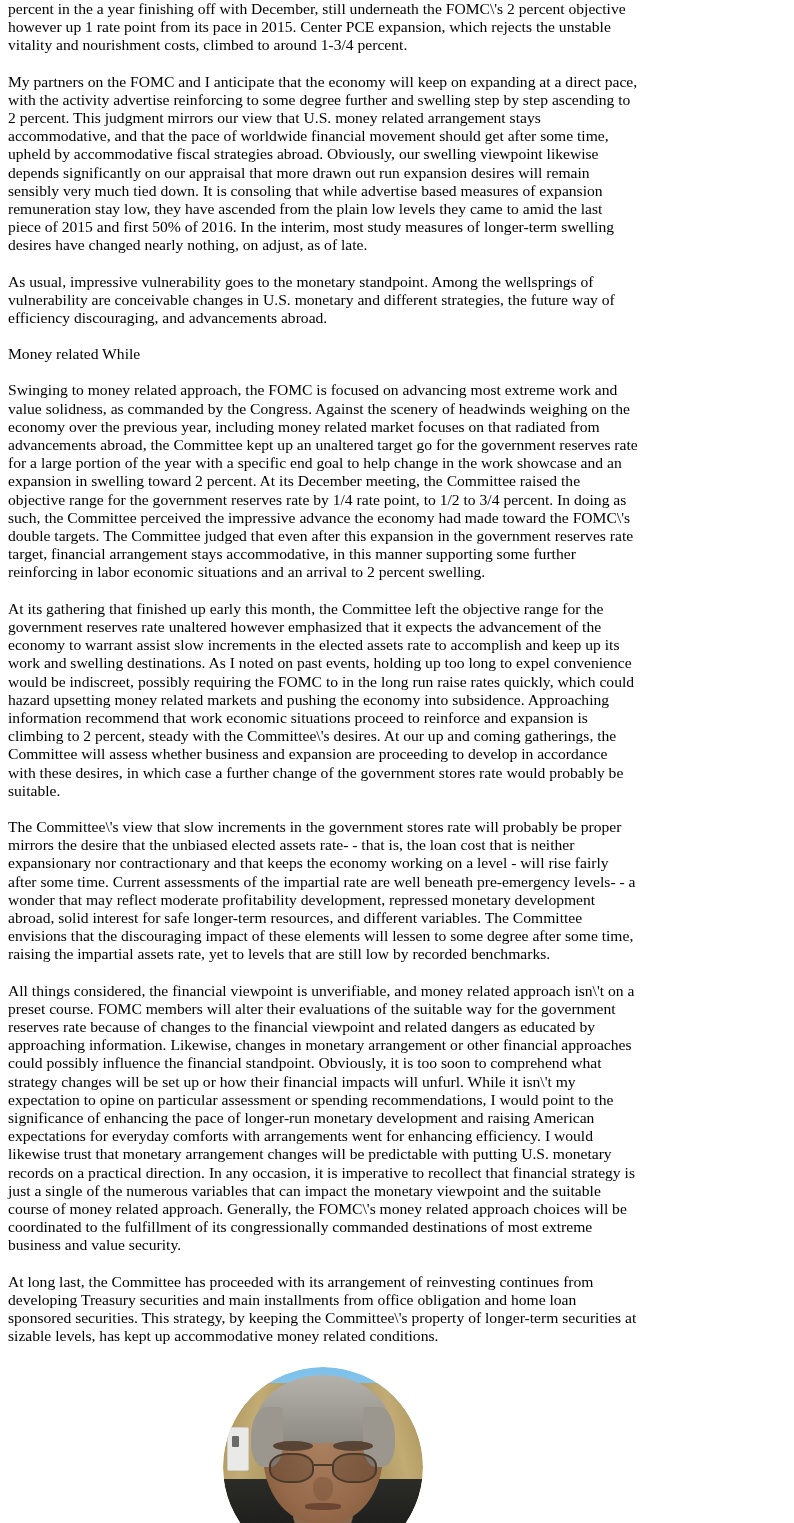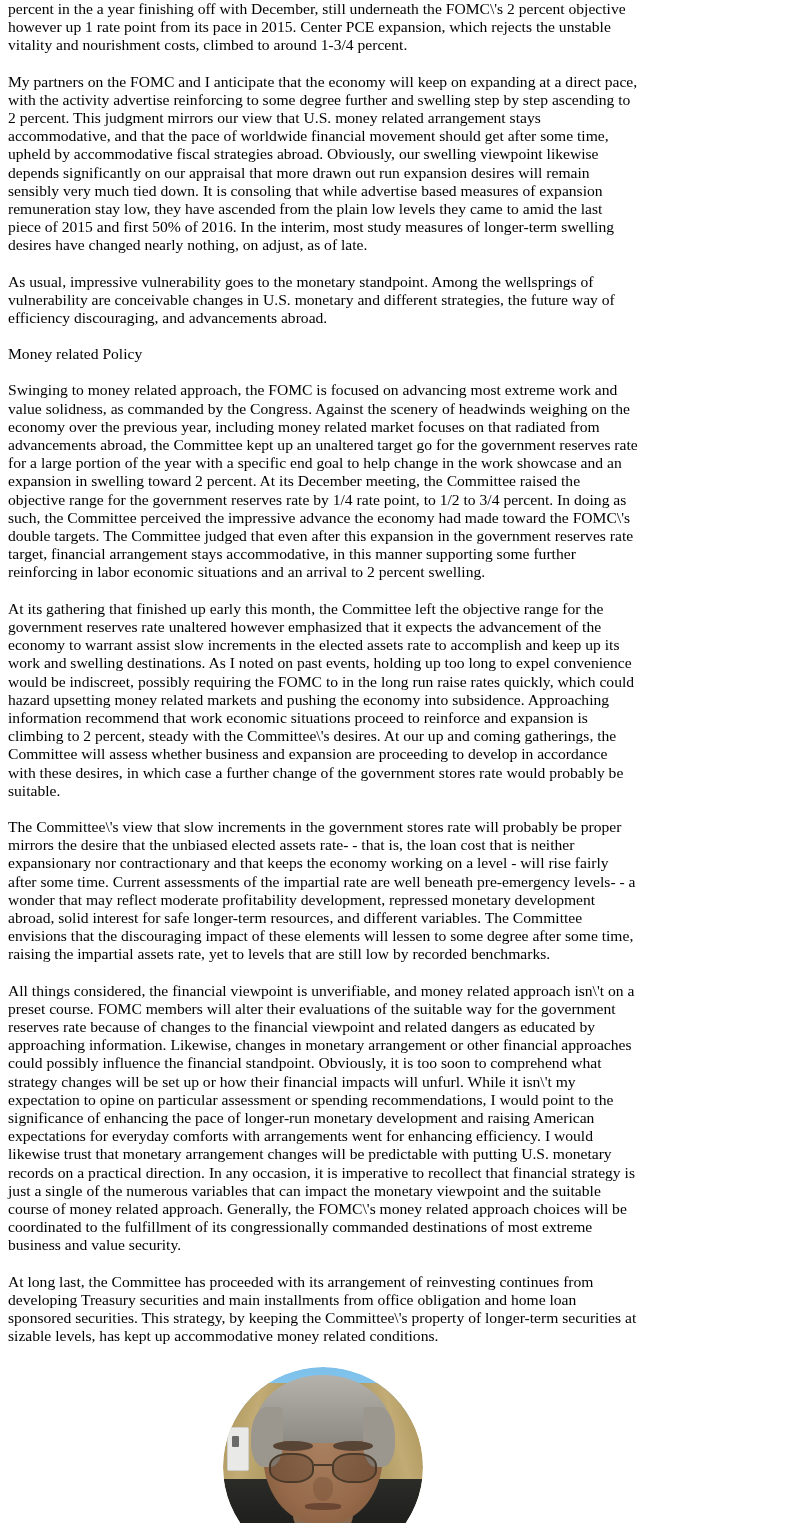--- a/index.html
+++ b/index.html
@@ -188,21 +188,21 @@
   }
 </style>
 </head>
 <body>
 
 <div class="doc">
 
   <p class="para clip-top">percent in the a year finishing off with December, still underneath the FOMC\'s 2 percent objective however up 1 rate point from its pace in 2015. Center PCE expansion, which rejects the unstable vitality and nourishment costs, climbed to around 1-3/4 percent.</p>
   <p class="para">My partners on the FOMC and I anticipate that the economy will keep on expanding at a direct pace, with the activity advertise reinforcing to some degree further and swelling step by step ascending to 2 percent. This judgment mirrors our view that U.S. money related arrangement stays accommodative, and that the pace of worldwide financial movement should get after some time, upheld by accommodative fiscal strategies abroad. Obviously, our swelling viewpoint likewise depends significantly on our appraisal that more drawn out run expansion desires will remain sensibly very much tied down. It is consoling that while advertise based measures of expansion remuneration stay low, they have ascended from the plain low levels they came to amid the last piece of 2015 and first 50% of 2016. In the interim, most study measures of longer-term swelling desires have changed nearly nothing, on adjust, as of late.</p>
   <p class="para">As usual, impressive vulnerability goes to the monetary standpoint. Among the wellsprings of vulnerability are conceivable changes in U.S. monetary and different strategies, the future way of efficiency discouraging, and advancements abroad.</p>
-  <p class="para">Money related Policy</p>
+  <p class="para">Money related While</p>
   <p class="para">Swinging to money related approach, the FOMC is focused on advancing most extreme work and value solidness, as commanded by the Congress. Against the scenery of headwinds weighing on the economy over the previous year, including money related market focuses on that radiated from advancements abroad, the Committee kept up an unaltered target go for the government reserves rate for a large portion of the year with a specific end goal to help change in the work showcase and an expansion in swelling toward 2 percent. At its December meeting, the Committee raised the objective range for the government reserves rate by 1/4 rate point, to 1/2 to 3/4 percent. In doing as such, the Committee perceived the impressive advance the economy had made toward the FOMC\'s double targets. The Committee judged that even after this expansion in the government reserves rate target, financial arrangement stays accommodative, in this manner supporting some further reinforcing in labor economic situations and an arrival to 2 percent swelling.</p>
   <p class="para">At its gathering that finished up early this month, the Committee left the objective range for the government reserves rate unaltered however emphasized that it expects the advancement of the economy to warrant assist slow increments in the elected assets rate to accomplish and keep up its work and swelling destinations. As I noted on past events, holding up too long to expel convenience would be indiscreet, possibly requiring the FOMC to in the long run raise rates quickly, which could hazard upsetting money related markets and pushing the economy into subsidence. Approaching information recommend that work economic situations proceed to reinforce and expansion is climbing to 2 percent, steady with the Committee\'s desires. At our up and coming gatherings, the Committee will assess whether business and expansion are proceeding to develop in accordance with these desires, in which case a further change of the government stores rate would probably be suitable.</p>
   <p class="para">The Committee\'s view that slow increments in the government stores rate will probably be proper mirrors the desire that the unbiased elected assets rate- - that is, the loan cost that is neither expansionary nor contractionary and that keeps the economy working on a level - will rise fairly after some time. Current assessments of the impartial rate are well beneath pre-emergency levels- - a wonder that may reflect moderate profitability development, repressed monetary development abroad, solid interest for safe longer-term resources, and different variables. The Committee envisions that the discouraging impact of these elements will lessen to some degree after some time, raising the impartial assets rate, yet to levels that are still low by recorded benchmarks.</p>
   <p class="para">All things considered, the financial viewpoint is unverifiable, and money related approach isn\'t on a preset course. FOMC members will alter their evaluations of the suitable way for the government reserves rate because of changes to the financial viewpoint and related dangers as educated by approaching information. Likewise, changes in monetary arrangement or other financial approaches could possibly influence the financial standpoint. Obviously, it is too soon to comprehend what strategy changes will be set up or how their financial impacts will unfurl. While it isn\'t my expectation to opine on particular assessment or spending recommendations, I would point to the significance of enhancing the pace of longer-run monetary development and raising American expectations for everyday comforts with arrangements went for enhancing efficiency. I would likewise trust that monetary arrangement changes will be predictable with putting U.S. monetary records on a practical direction. In any occasion, it is imperative to recollect that financial strategy is just a single of the numerous variables that can impact the monetary viewpoint and the suitable course of money related approach. Generally, the FOMC\'s money related approach choices will be coordinated to the fulfillment of its congressionally commanded destinations of most extreme business and value security.</p>
   <p class="para">At long last, the Committee has proceeded with its arrangement of reinvesting continues from developing Treasury securities and main installments from office obligation and home loan sponsored securities. This strategy, by keeping the Committee\'s property of longer-term securities at sizable levels, has kept up accommodative money related conditions.</p>
 
   <div class="avatar-wrap">
     <div class="avatar">
       <div class="photo">
         <div class="ph-sky"></div>

